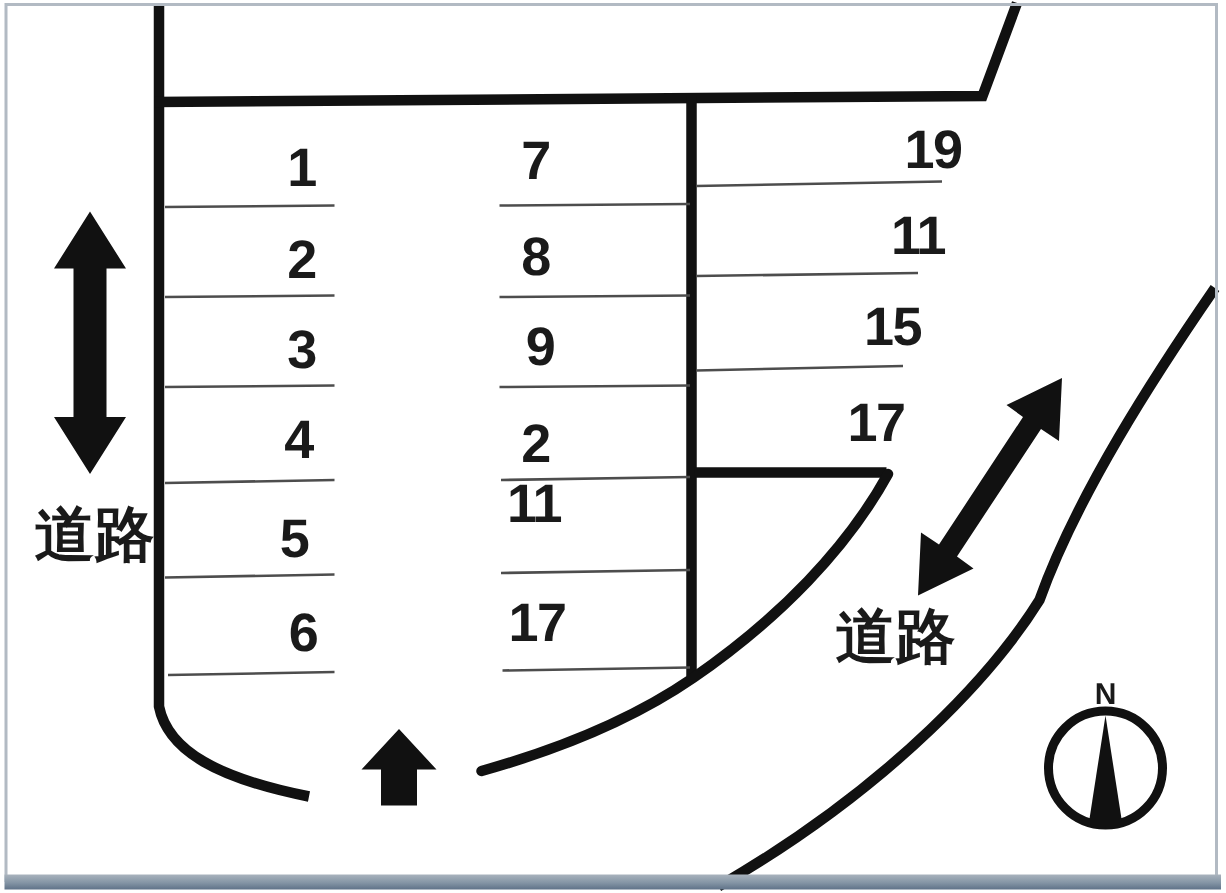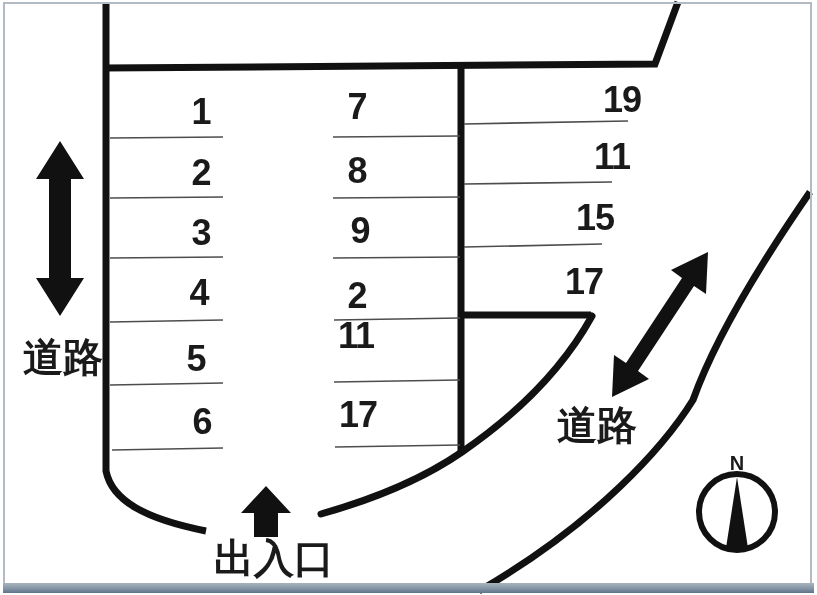--- a/index.html
+++ b/index.html
@@ -87,18 +87,17 @@
   <div class="lbl num" style="left:357px;top:296px">2</div>
   <div class="lbl num" style="left:356px;top:336px">11</div>
   <div class="lbl num" style="left:358px;top:415px">17</div>
   <div class="lbl num" style="left:622px;top:100px">19</div>
   <div class="lbl num" style="left:612px;top:157px">11</div>
   <div class="lbl num" style="left:595px;top:218px">15</div>
   <div class="lbl num" style="left:584px;top:282px">17</div>
 
   <div class="lbl kanji" style="left:63px;top:361px">道路</div>
   <div class="lbl kanji" style="left:597px;top:429px">道路</div>
-  <div class="lbl kanji" style="left:274px;top:562px">出入口</div>
   <div class="lbl north" style="left:737px;top:463px">N</div>
 
   <div class="frame"></div>
   <div class="frame-bottom"></div>
 </div>
 
 </body></html>

